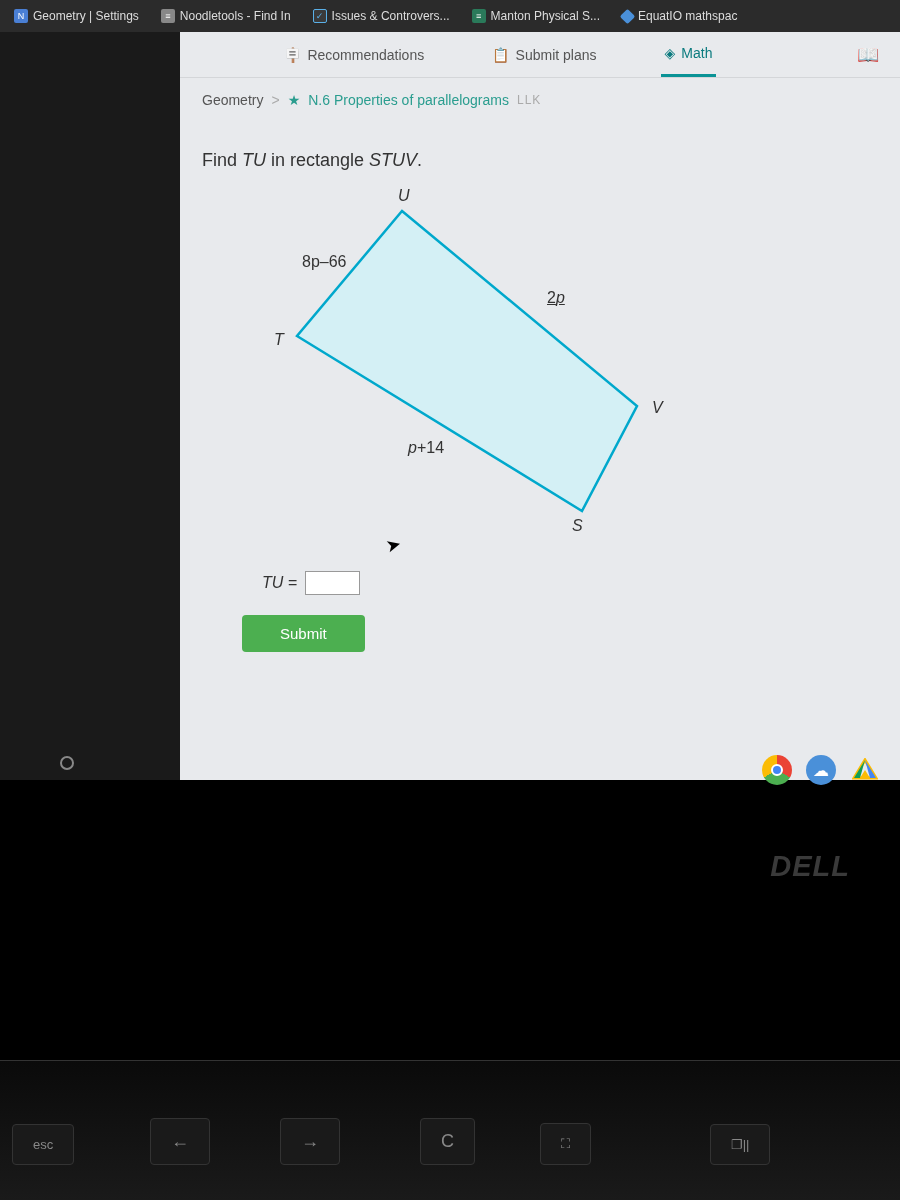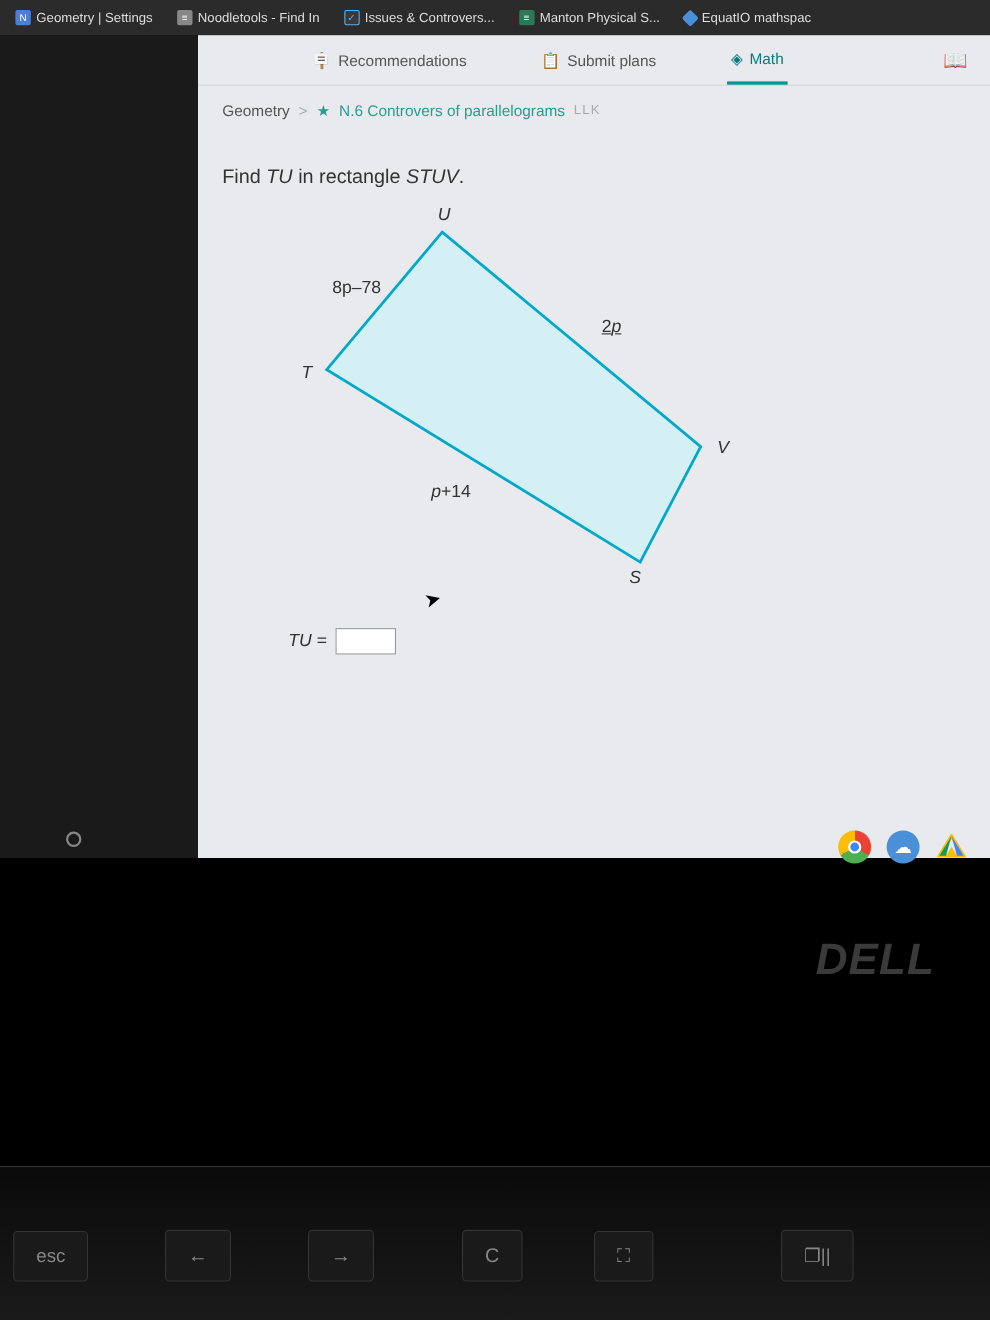--- a/index.html
+++ b/index.html
@@ -181,21 +181,21 @@
       border-radius: 50%;
       display: flex;
       align-items: center;
       justify-content: center;
       font-size: 16px;
     }
     .dell-logo {
       position: absolute;
       right: 50px;
       top: 850px;
-      font-size: 40px;
+      font-size: 29px;
       font-weight: bold;
       font-style: italic;
       color: #3a3a3a;
       letter-spacing: 1px;
       font-family: Arial, sans-serif;
     }
     .cursor-arrow {
       position: absolute;
       left: 386px;
       top: 534px;
@@ -212,21 +212,21 @@
       height: 140px;
       background: linear-gradient(#0a0a0a, #1a1a1a);
       border-top: 1px solid #333;
     }
     .key {
       position: absolute;
       background: #1a1a1a;
       border: 1px solid #333;
       border-radius: 4px;
       color: #888;
-      font-size: 17px;
+      font-size: 13px;
       display: flex;
       align-items: center;
       justify-content: center;
       padding: 12px 20px;
     }
     .k-esc { bottom: 35px; left: 12px; }
     .k-back { bottom: 35px; left: 150px; font-size: 18px; }
     .k-fwd { bottom: 35px; left: 280px; font-size: 18px; }
     .k-ref { bottom: 35px; left: 420px; font-size: 18px; }
     .k-full { bottom: 35px; left: 540px; }
@@ -279,47 +279,48 @@
         <span class="nav-icon" style="color:#0a7a7e;">◈</span>
         <span>Math</span>
       </div>
       <span class="shelf-icon" style="position:static; margin-left:auto;">📖</span>
     </div>
 
     <div class="breadcrumb">
       <span>Geometry</span>
       <span style="color:#aaa;">&gt;</span>
       <span class="bc-star">★</span>
-      <span class="bc-skill">N.6 Controvers of parallelograms</span>
+      <span class="bc-skill">N.6 Properties of parallelograms</span>
       <span class="bc-level">LLK</span>
     </div>
 
     <div class="question-area">
       <div class="question-text">
         <span>Find </span><i>TU</i><span> in rectangle </span><i>STUV</i><span>.</span>
       </div>
 
       <div class="diagram">
         <svg class="rect-svg" width="460" height="380">
           <polygon points="170,30 405,225 350,330 65,155" fill="#d4f0f5" stroke="#00a8cc" stroke-width="2.5"></polygon>
         </svg>
         <div class="vertex-label" style="top:6px; left:166px;">U</div>
         <div class="vertex-label" style="top:150px; left:42px;">T</div>
         <div class="vertex-label" style="top:218px; left:420px;">V</div>
         <div class="vertex-label" style="top:336px; left:340px;">S</div>
-        <div class="side-label" style="top:72px; left:70px; font-style:normal;">8p–78</div>
+        <div class="side-label" style="top:72px; left:70px; font-style:normal;">8p–66</div>
         <div class="side-label" style="top:108px; left:315px; font-style:normal;text-decoration:underline;">2<i>p</i></div>
-        <div class="side-label" style="top:258px; left:160px; font-style:normal;"><i>p</i>+14</div>
+        <div class="side-label" style="top:258px; left:176px; font-style:normal;"><i>p</i>+14</div>
       </div>
 
       <div class="answer-row">
         <span>TU =</span>
         <input class="answer-input" value="" style="">
       </div>
 
+      <button class="submit-btn">Submit</button>
     </div>
 
   </div>
 
   <div class="cursor-arrow">➤</div>
 
   <div class="taskbar-icons">
     <div class="tb-icon" style="background:conic-gradient(#ea4335 0 120deg,#4caf50 120deg 240deg,#fbbc05 240deg 360deg);">
       <div style="width:12px;height:12px;background:#4285f4;border-radius:50%;border:2px solid #fff;"></div>
     </div>

